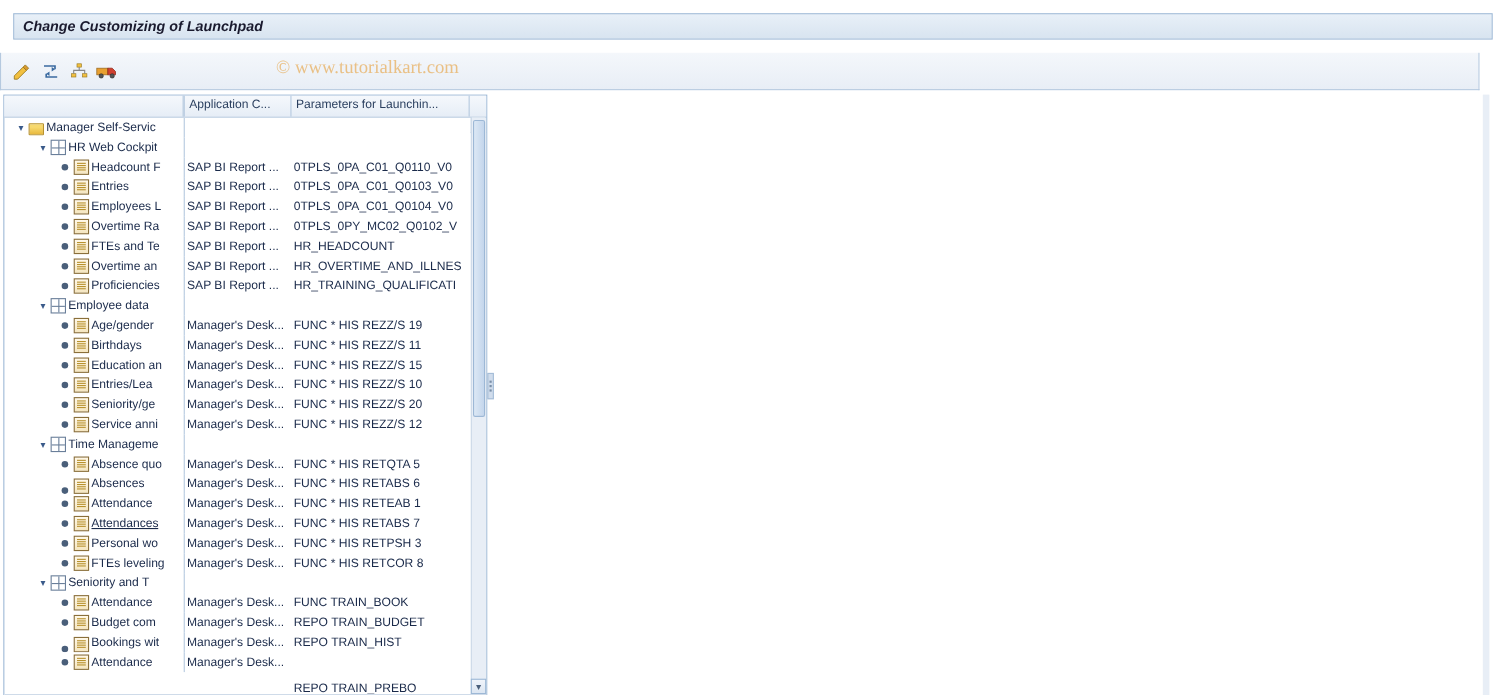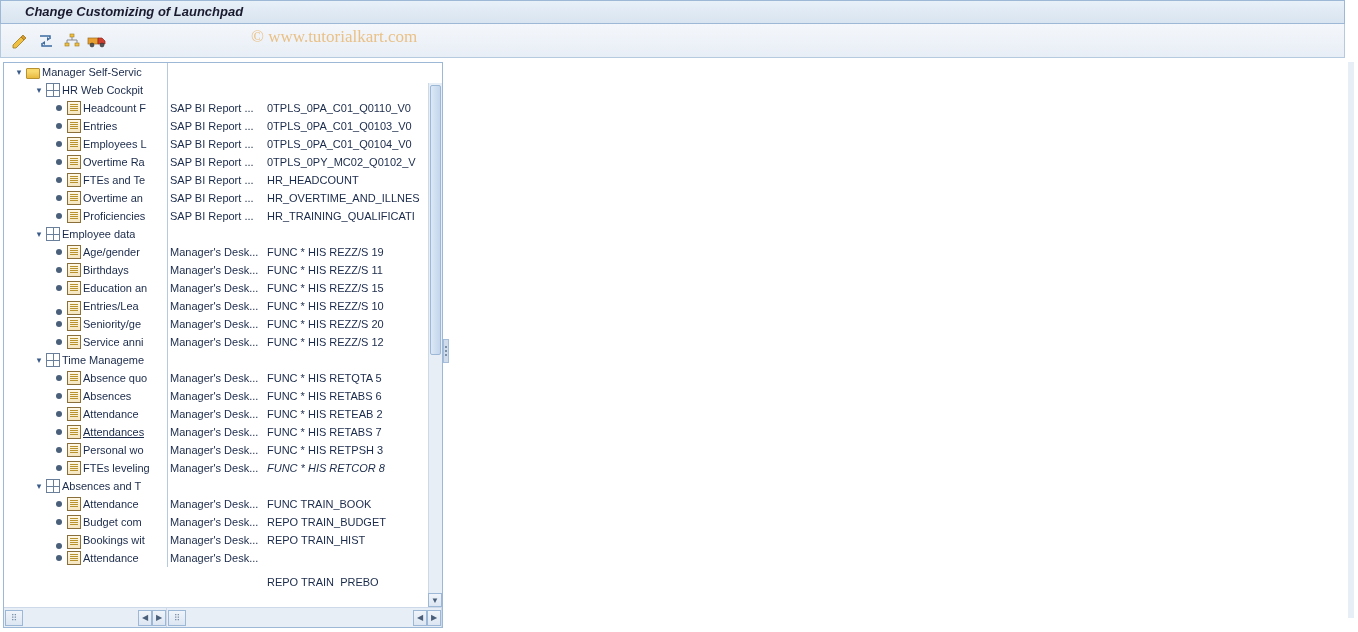--- a/index.html
+++ b/index.html
@@ -12,24 +12,24 @@
       font-size: 11px;
       background: #fff;
       width: 1358px;
       height: 632px;
       overflow: hidden;
       position: relative;
     }
     .title-bar {
       background: linear-gradient(to bottom, #e8f0f8 0%, #d8e4f0 100%);
       border: 1px solid #9db8d6;
-      padding: 3px 24px;
+      padding: 3px 8px;
       height: 24px;
       width: 1345px;
-      margin: 0;
+      margin: 12px;
     }
     .title-bar-text {
       font-size: 13px;
       font-weight: bold;
       font-style: italic;
       color: #1a1a2e;
     }
     .toolbar {
       background: linear-gradient(to bottom, #f4f7fb 0%, #e8eef6 100%);
       border: 1px solid #b5c9df;
@@ -322,20 +322,25 @@
         <path d="M11 11 L11 5 L15 5 L18 8 L18 11 Z" fill="#d04030" stroke="#902818" stroke-width="0.7"></path>
         <circle cx="5" cy="12" r="2" fill="#555" stroke="#222" stroke-width="0.5"></circle>
         <circle cx="15" cy="12" r="2" fill="#555" stroke="#222" stroke-width="0.5"></circle>
       </svg>
   </span>
   <span class="watermark">© www.tutorialkart.com</span>
 </div>
 
 <div class="main-content">
   <div class="tree-panel">
+    <div class="tree-header">
+      <div class="tree-header-col col1"></div>
+      <div class="tree-header-col col2">Application C...</div>
+      <div class="tree-header-col col3">Parameters for Launchin...</div>
+    </div>
     <div class="tree-body" id="tree-body">
         <div class="tree-row">
           <div class="tree-cell cell-name col1" style="width: 163px;">
             <span class="indent" style="width: 8px;"></span>
             <span class="toggle">▾</span>
             <span class="icon icon-folder"></span>
             <span class="label-text">Manager Self-Servic</span>
           </div>
           <div class="tree-cell col2" style="width: 98px;"></div>
           <div class="tree-cell col3" style="width: 162px;"></div>
@@ -454,21 +459,21 @@
           <div class="tree-cell cell-name col1" style="width: 163px;">
             <span class="indent" style="width: 48px;"></span>
             <span class="bullet"></span>
             <span class="icon icon-doc"></span>
             <span class="label-text">Education an</span>
           </div>
           <div class="tree-cell col2" style="width: 98px;">Manager's Desk...</div>
           <div class="tree-cell col3" style="width: 162px;">FUNC * HIS REZZ/S 15</div>
         </div>
         <div class="tree-row">
-          <div class="tree-cell cell-name col1" style="width: 163px; align-items: flex-end;">
+          <div class="tree-cell cell-name col1" style="width: 163px;">
             <span class="indent" style="width: 48px;"></span>
             <span class="bullet"></span>
             <span class="icon icon-doc"></span>
             <span class="label-text">Entries/Lea</span>
           </div>
           <div class="tree-cell col2" style="width: 98px;">Manager's Desk...</div>
           <div class="tree-cell col3" style="width: 162px;">FUNC * HIS REZZ/S 10</div>
         </div>
         <div class="tree-row">
           <div class="tree-cell cell-name col1" style="width: 163px;">
@@ -504,38 +509,38 @@
           <div class="tree-cell cell-name col1" style="width: 163px;">
             <span class="indent" style="width: 48px;"></span>
             <span class="bullet"></span>
             <span class="icon icon-doc"></span>
             <span class="label-text">Absence quo</span>
           </div>
           <div class="tree-cell col2" style="width: 98px;">Manager's Desk...</div>
           <div class="tree-cell col3" style="width: 162px;">FUNC * HIS RETQTA  5</div>
         </div>
         <div class="tree-row">
-          <div class="tree-cell cell-name col1" style="width: 163px;">
+          <div class="tree-cell cell-name col1" style="width: 163px; align-items: flex-end;">
             <span class="indent" style="width: 48px;"></span>
             <span class="bullet"></span>
             <span class="icon icon-doc"></span>
             <span class="label-text">Absences</span>
           </div>
           <div class="tree-cell col2" style="width: 98px;">Manager's Desk...</div>
           <div class="tree-cell col3" style="width: 162px;">FUNC * HIS RETABS  6</div>
         </div>
         <div class="tree-row">
           <div class="tree-cell cell-name col1" style="width: 163px;">
             <span class="indent" style="width: 48px;"></span>
             <span class="bullet"></span>
             <span class="icon icon-doc"></span>
             <span class="label-text">Attendance</span>
           </div>
           <div class="tree-cell col2" style="width: 98px;">Manager's Desk...</div>
-          <div class="tree-cell col3" style="width: 162px;">FUNC * HIS RETEAB  2</div>
+          <div class="tree-cell col3" style="width: 162px;">FUNC * HIS RETEAB  1</div>
         </div>
         <div class="tree-row">
           <div class="tree-cell cell-name col1" style="width: 163px; text-decoration: underline;">
             <span class="indent" style="width: 48px;"></span>
             <span class="bullet"></span>
             <span class="icon icon-doc"></span>
             <span class="label-text">Attendances</span>
           </div>
           <div class="tree-cell col2" style="width: 98px;">Manager's Desk...</div>
           <div class="tree-cell col3" style="width: 162px;">FUNC * HIS RETABS  7</div>
@@ -551,28 +556,28 @@
           <div class="tree-cell col3" style="width: 162px;">FUNC * HIS RETPSH  3</div>
         </div>
         <div class="tree-row">
           <div class="tree-cell cell-name col1" style="width: 163px;">
             <span class="indent" style="width: 48px;"></span>
             <span class="bullet"></span>
             <span class="icon icon-doc"></span>
             <span class="label-text">FTEs leveling</span>
           </div>
           <div class="tree-cell col2" style="width: 98px;">Manager's Desk...</div>
-          <div class="tree-cell col3" style="width: 162px; font-style: italic;">FUNC * HIS RETCOR  8</div>
+          <div class="tree-cell col3" style="width: 162px;">FUNC * HIS RETCOR  8</div>
         </div>
         <div class="tree-row">
           <div class="tree-cell cell-name col1" style="width: 163px;">
             <span class="indent" style="width: 28px;"></span>
             <span class="toggle">▾</span>
             <span class="icon icon-grid"></span>
-            <span class="label-text">Absences and T</span>
+            <span class="label-text">Seniority and T</span>
           </div>
           <div class="tree-cell col2" style="width: 98px;"></div>
           <div class="tree-cell col3" style="width: 162px;"></div>
         </div>
         <div class="tree-row">
           <div class="tree-cell cell-name col1" style="width: 163px;">
             <span class="indent" style="width: 48px;"></span>
             <span class="bullet"></span>
             <span class="icon icon-doc"></span>
             <span class="label-text">Attendance</span>

